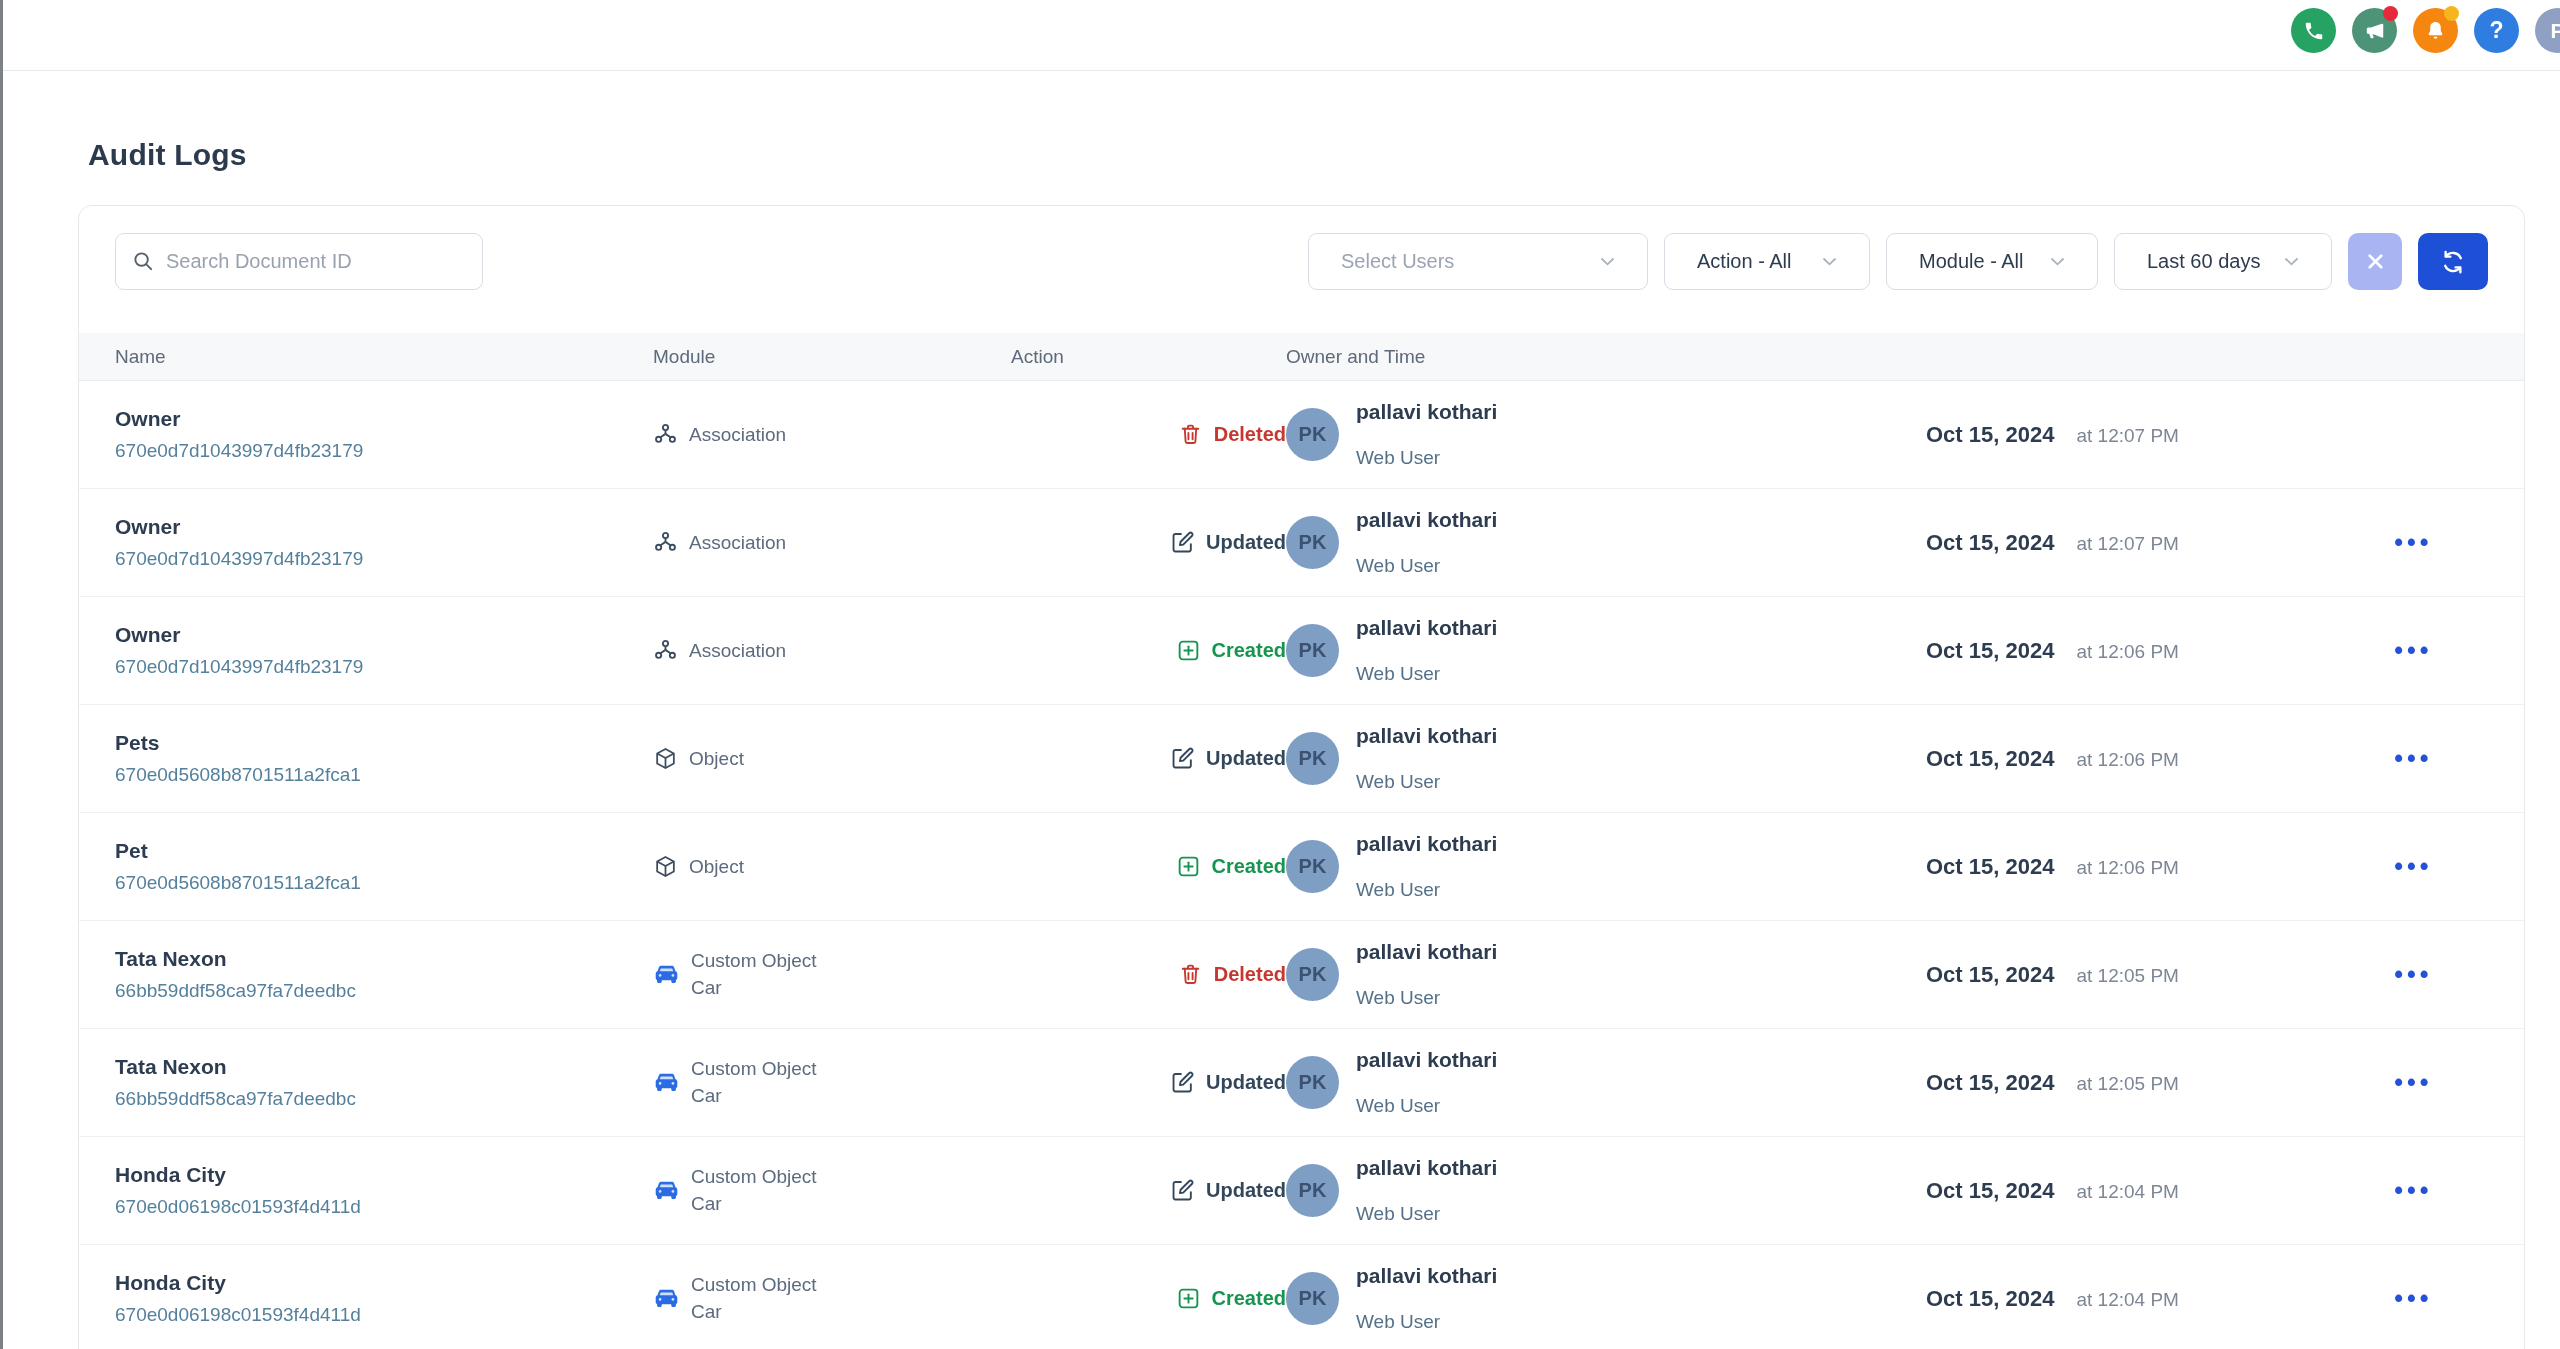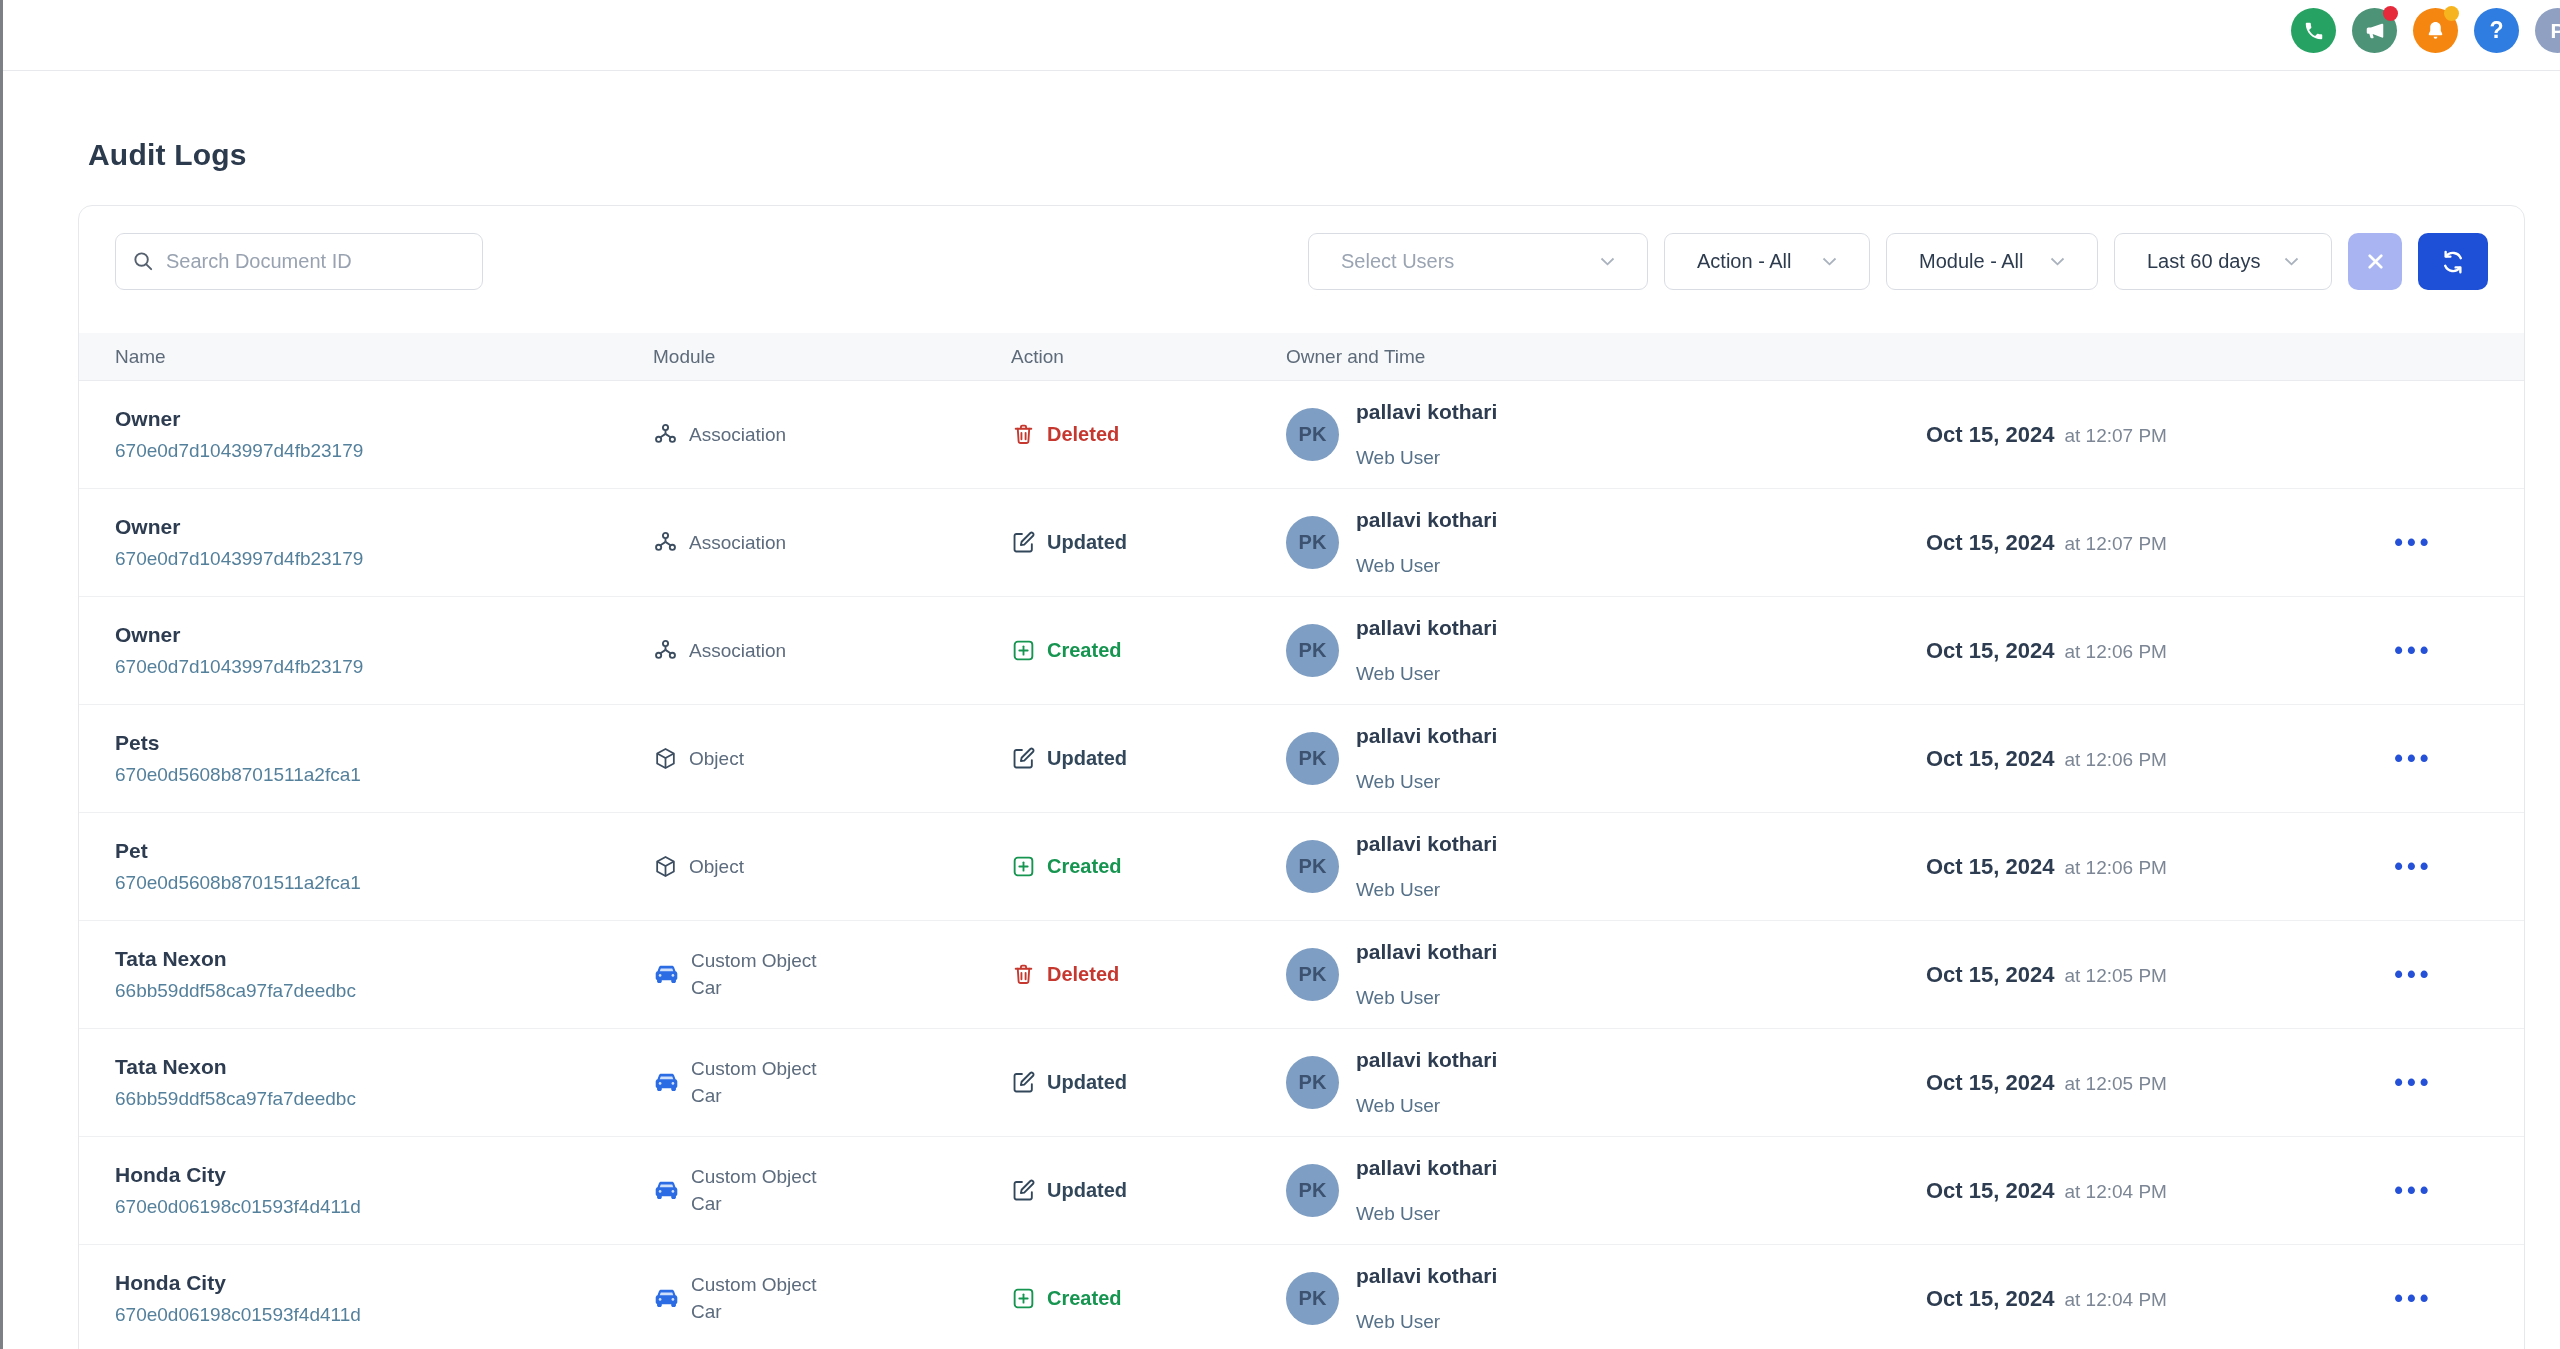--- a/index.html
+++ b/index.html
@@ -97,37 +97,37 @@
     align-items:center; padding:0 36px; height:108px;
     border-bottom:1px solid #eef0f2; background:#fff;
   }
   .cell-name { display:flex; flex-direction:column; gap:9px; }
   .cell-name .nm { font-size:21px; font-weight:600; color:#2d3c50; }
   .cell-name .doc-id { font-size:19px; color:#54809c; }
 
   .cell-module { display:flex; align-items:center; gap:11px; color:#5c6b7d; font-size:19px; }
   .mod-lines { display:flex; flex-direction:column; gap:5px; }
 
-  .cell-action { display:flex; align-items:center; gap:11px; font-size:20px; font-weight:600; }
+  .cell-action { display:flex; align-items:center; gap:11px; font-size:20px; font-weight:600;justify-content:flex-end; }
   .action-deleted { color:#c6382f; }
   .action-updated { color:#33475b; }
   .action-created { color:#169550; }
 
   .cell-doneby { display:flex; align-items:center; gap:17px; }
   .avatar {
     width:53px; height:53px; border-radius:50%; background:#7e9ec3;
     color:#3c5270; display:flex; align-items:center; justify-content:center;
     font-size:20px; font-weight:600; flex:0 0 auto;
   }
   .doneby-lines { display:flex; flex-direction:column; gap:23px; }
   .doneby-lines .unm  { font-size:21px; font-weight:600; color:#2d3c50; }
   .doneby-lines .role { font-size:19px; color:#557089; }
 
   .cell-date { font-size:22px; font-weight:600; color:#2d3c50; }
-  .cell-date .time { font-size:19px; font-weight:400; color:#7c8695; margin-left:10px; }
+  .cell-date .time { font-size:19px; font-weight:400; color:#7c8695; margin-left:22px; }
 
   .cell-menu { display:flex; justify-content:center; }
   .menu-dots {
     color:#2451d8; font-size:25px; letter-spacing:4px; font-weight:700;
     cursor:pointer; line-height:1; user-select:none;
   }
   svg { display:block; }
 </style>
 </head>
 <body>

